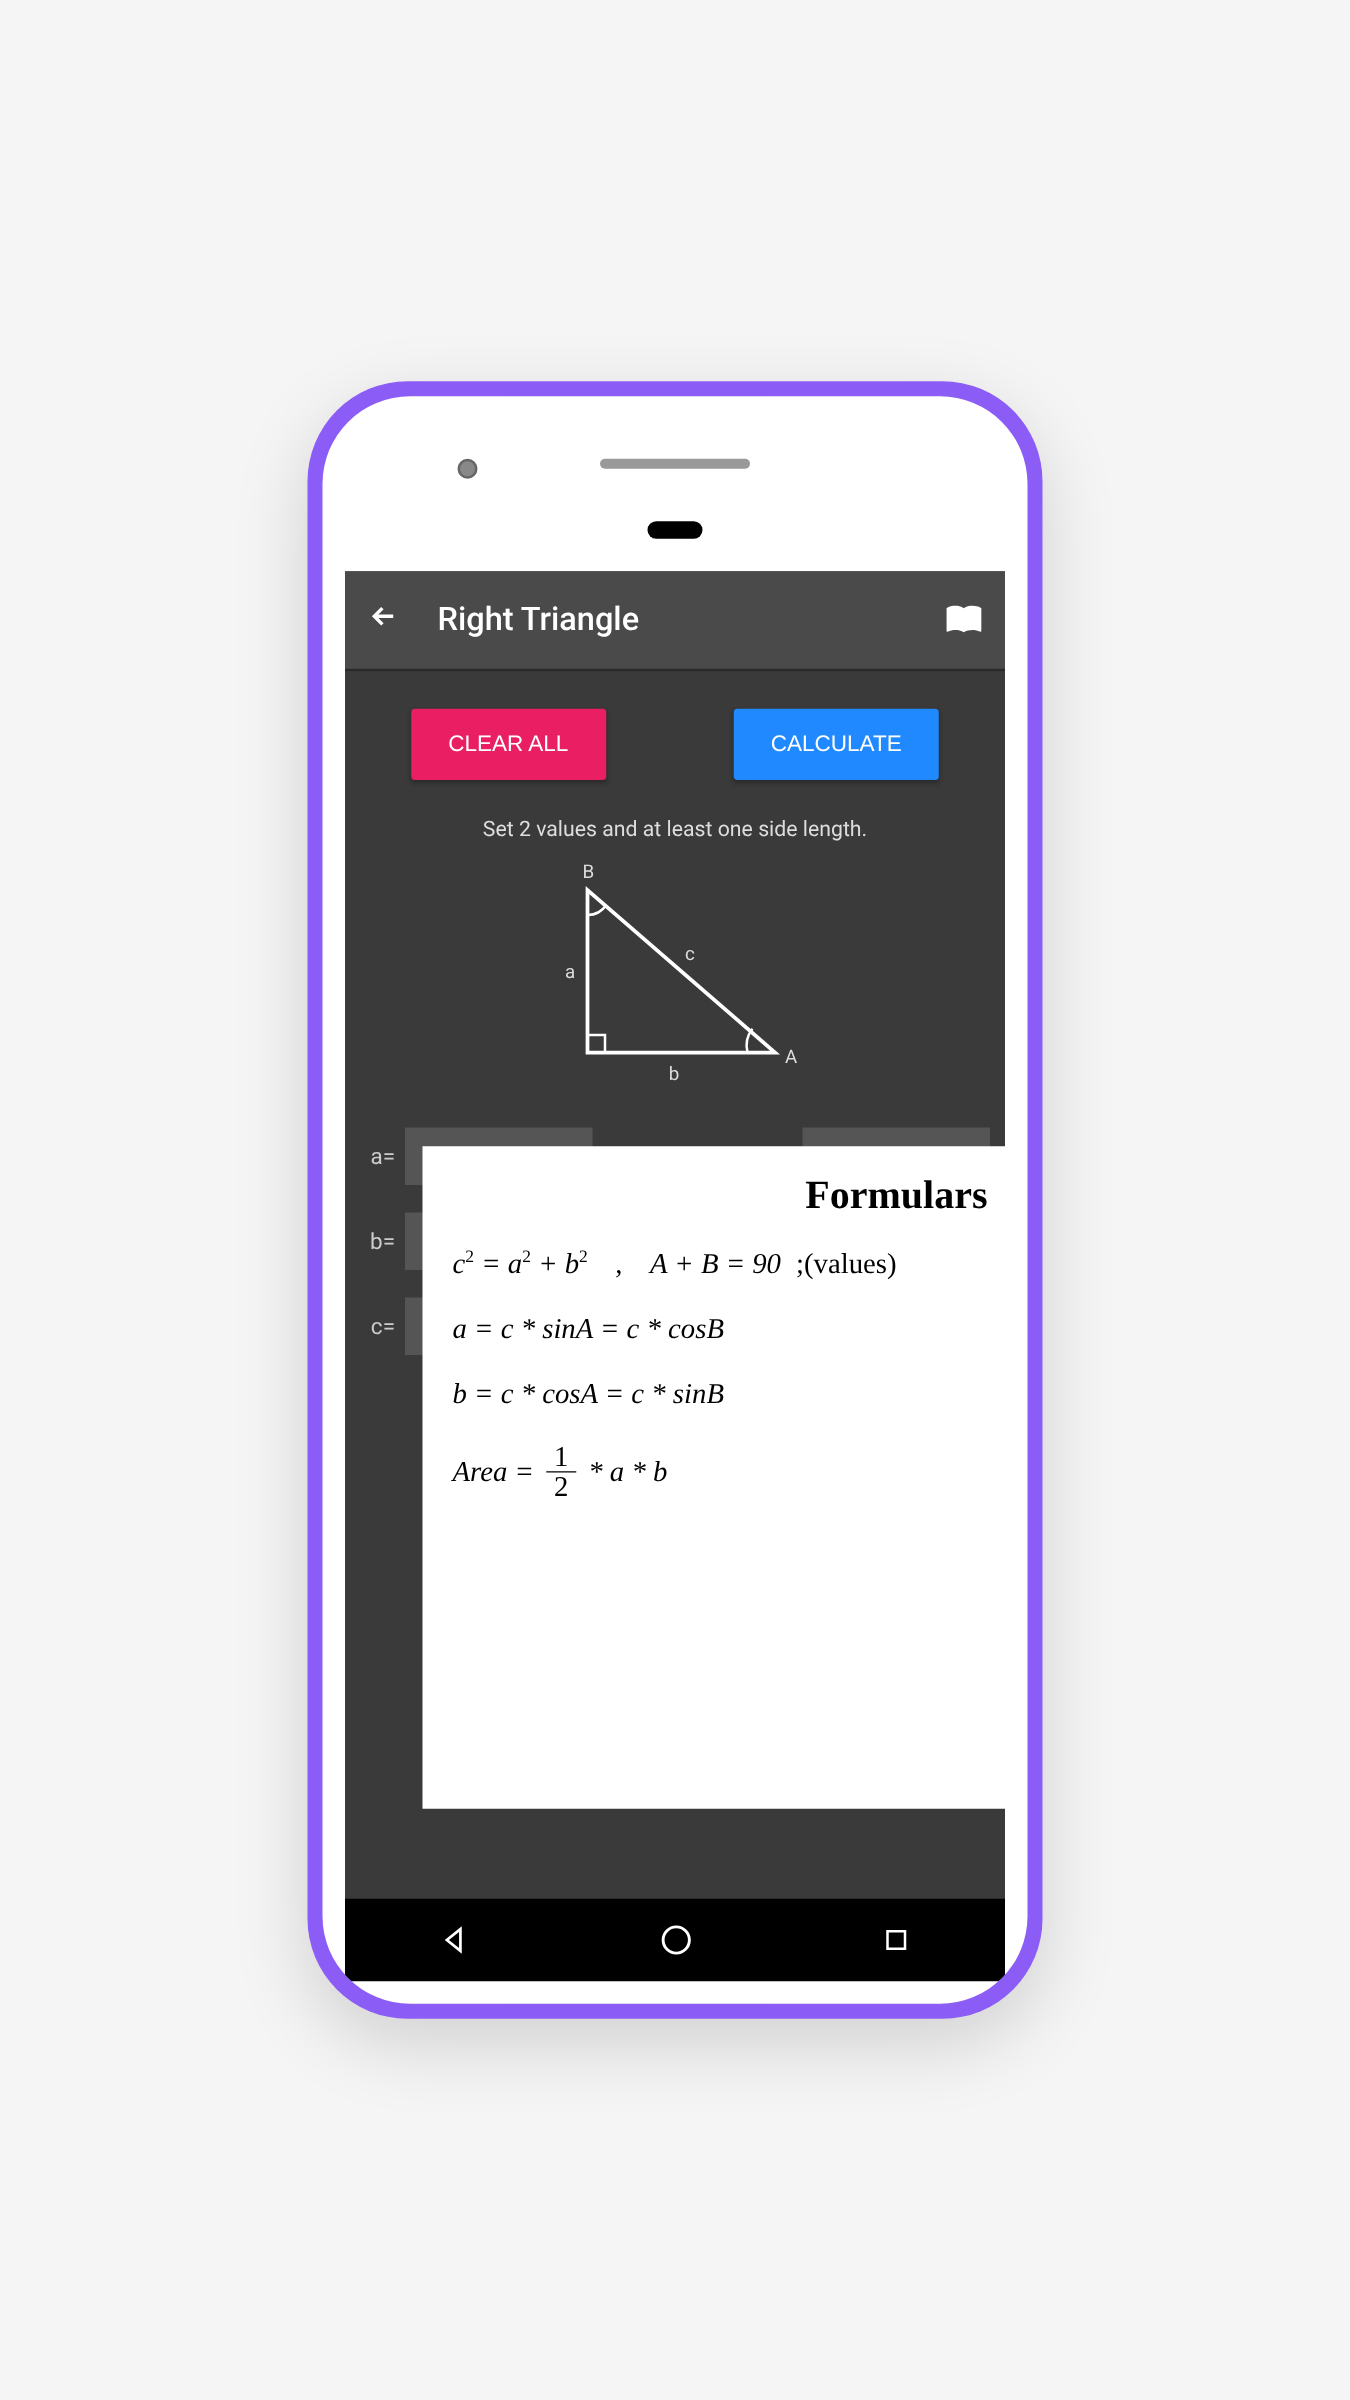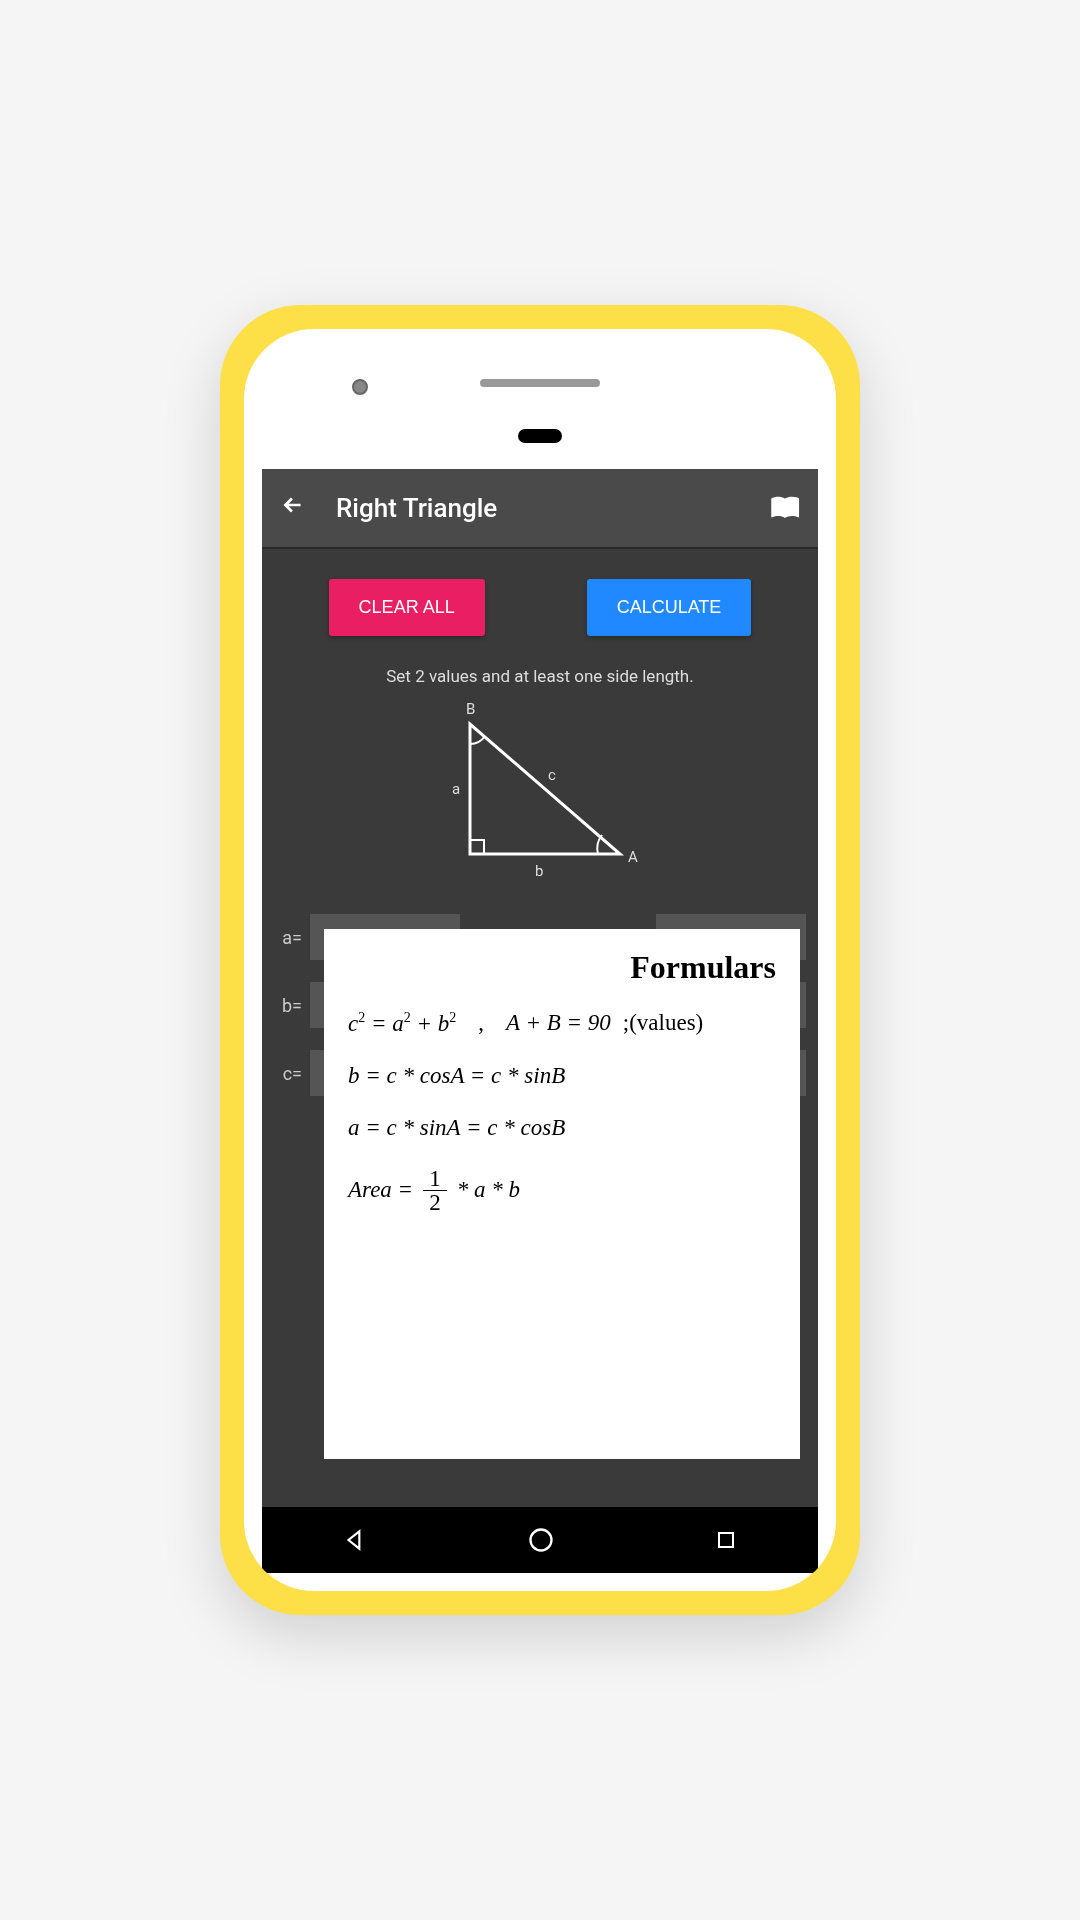--- a/index.html
+++ b/index.html
@@ -5,25 +5,25 @@
 * { margin: 0; padding: 0; box-sizing: border-box; }
 body {
   background: #f5f5f5;
   display: flex;
   justify-content: center;
   align-items: center;
   min-height: 100vh;
   font-family: Roboto, Arial, sans-serif;
 }
 .phone-outer {
-  width: 640px;
+  width: 588px;
   height: 1310px;
-  background: #fde047;
+  background: #8b5cf6;
   border-radius: 80px;
-  padding: 24px;
+  padding: 12px;
   box-shadow: 0 20px 60px rgba(0,0,0,0.15);
   position: relative;
 }
 .phone-inner {
   width: 100%;
   height: 100%;
   background: #fff;
   border-radius: 70px;
   padding: 38px 18px 18px 18px;
   position: relative;
@@ -204,24 +204,24 @@
 
       <div class="formulas-overlay">
         <div class="formulas-title">Formulars</div>
         <div class="formula-line">
           <span><i>c</i><sup>2</sup> = <i>a</i><sup>2</sup> + <i>b</i><sup>2</sup></span>
           <span style="margin:0 18px" class="upright">,</span>
           <span><i>A</i> + <i>B</i> = 90</span>
           <span class="upright" style="margin-left:8px">;(values)</span>
         </div>
         <div class="formula-line">
+          <span><i>a</i> = <i>c</i> * <i>sinA</i> = <i>c</i> * <i>cosB</i></span>
+        </div>
+        <div class="formula-line">
           <span><i>b</i> = <i>c</i> * <i>cosA</i> = <i>c</i> * <i>sinB</i></span>
-        </div>
-        <div class="formula-line">
-          <span><i>a</i> = <i>c</i> * <i>sinA</i> = <i>c</i> * <i>cosB</i></span>
         </div>
         <div class="formula-line">
           <span><i>Area</i> =</span>
           <span class="frac">
               <span class="num">1</span>
               <span class="den">2</span>
             </span>
           <span>* <i>a</i> * <i>b</i></span>
         </div>
       </div>

